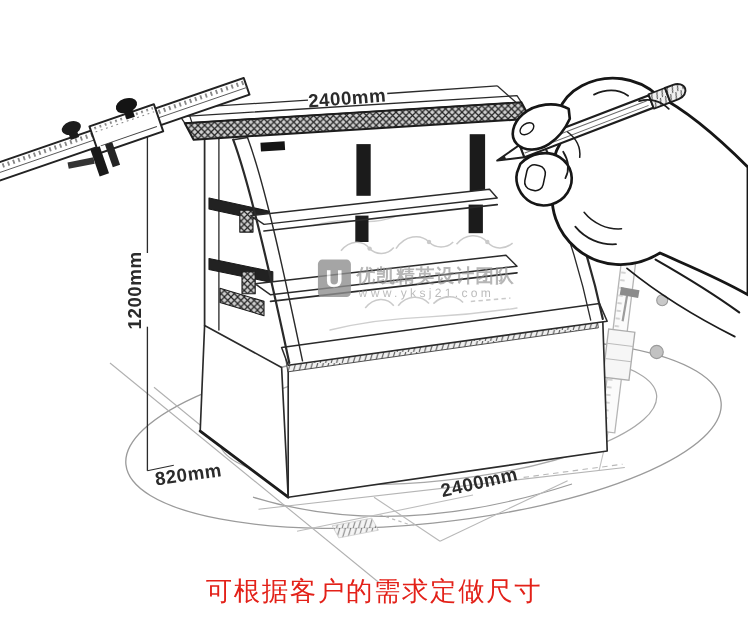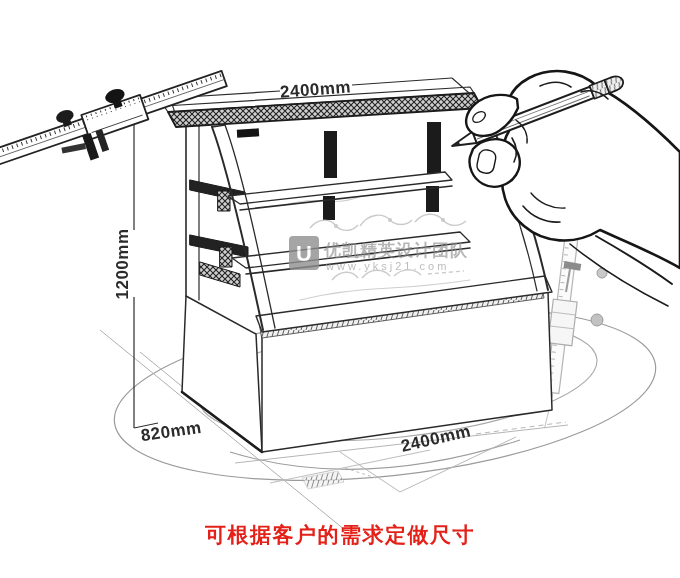--- a/index.html
+++ b/index.html
@@ -4,21 +4,21 @@
 <style>
   html,body{margin:0;padding:0;background:#fff;}
   #stage{position:relative;width:680px;height:578px;background:#fff;overflow:hidden;
          font-family:"Liberation Sans",sans-serif;}
   #stage svg{position:absolute;left:0;top:0;}
   .dim-label{font-family:"Liberation Sans",sans-serif;font-size:17px;fill:#2b2b2b;font-weight:bold;letter-spacing:.5px;}
   .wm-brand{font-family:"Liberation Sans",sans-serif;font-size:17px;font-weight:bold;fill:#8f8f8f;letter-spacing:1px;opacity:.8;}
   .wm-url{font-family:"Liberation Sans",sans-serif;font-size:11px;fill:#9d9d9d;letter-spacing:3px;opacity:.85;}
   .wm-logo-glyph{font-family:"Liberation Sans",sans-serif;font-size:22px;font-weight:bold;fill:#ffffff;}
   .notice{position:absolute;left:0;top:521px;width:100%;text-align:center;
-          color:var(--notice-red,#e32119);font-size:21px;font-weight:bold;letter-spacing:1.5px;
+          color:var(--notice-red,#e32119);font-size:24px;font-weight:normal;letter-spacing:1.5px;
           font-family:"Liberation Sans",sans-serif;}
 </style>
 </head>
 <body>
 
 <div id="stage">
 <svg width="680" height="578" viewBox="0 0 680 578">
   <defs>
     <pattern id="hatchX" width="6" height="6" patternUnits="userSpaceOnUse">
       <rect width="6" height="6" fill="#cfcfcf"></rect>

